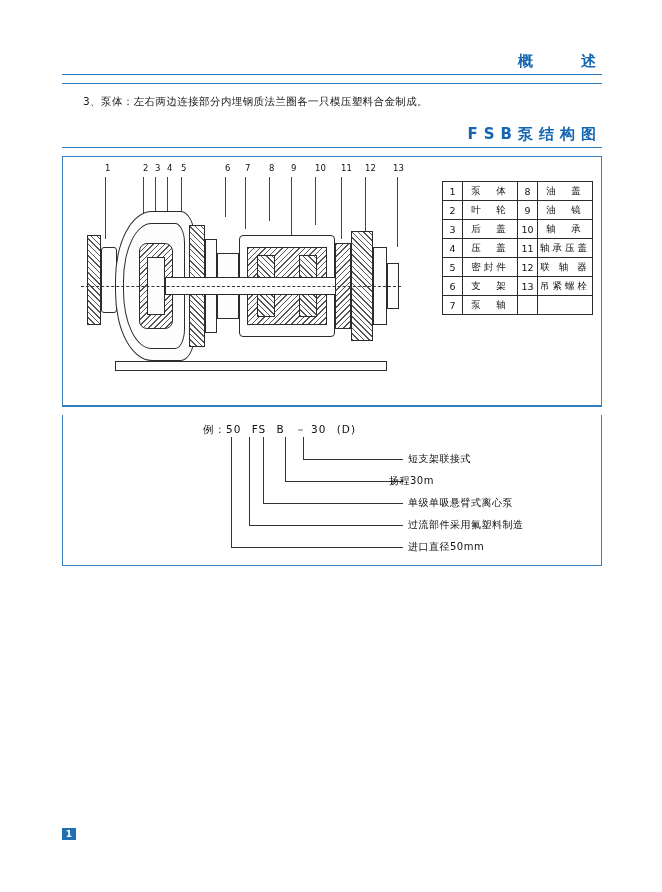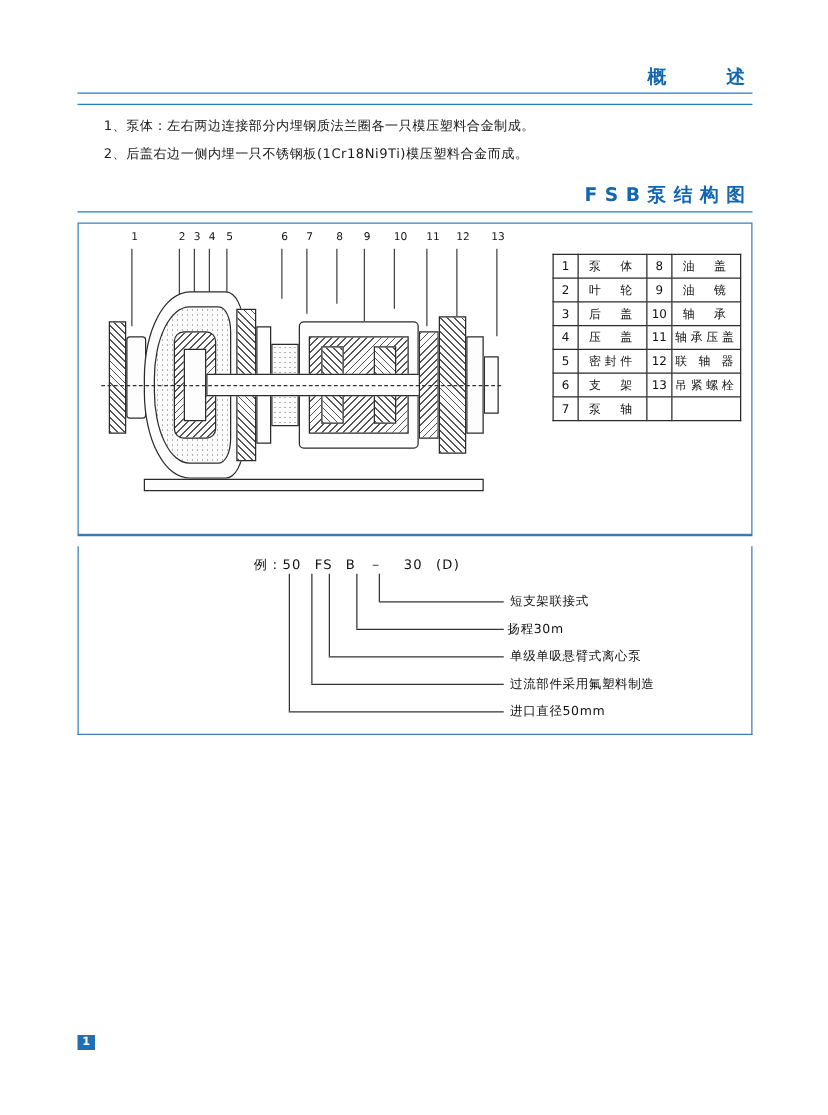--- a/index.html
+++ b/index.html
@@ -228,22 +228,21 @@
 
 <div class="page">
 
   <div class="content">
 
 
     <div class="sec-head">概　　述</div>
     <hr class="rule">
 
     <hr class="rule">
-    <p class="body item">1、泵体：左右两边连接部分内埋钢质法兰圈各一只模压塑料合金制成。</p>
-    <p class="body item">2、后盖右边一侧内埋一只不锈钢板(1Cr18Ni9Ti)模压塑料合金而成。</p>
+    <p class="body item">3、泵体：左右两边连接部分内埋钢质法兰圈各一只模压塑料合金制成。</p>
 
     <div class="sec-head">FSB泵结构图</div>
     <hr class="rule">
 
     <div class="figure-box">
 
       <div class="callout-row">
         <span style="left:12px">1</span>
         <span style="left:50px">2</span>
         <span style="left:62px">3</span>
@@ -359,38 +358,38 @@
 
     <hr class="rule">
 
     <div class="model-box">
 
       <div class="model-title">
         <span>例：50</span>
         <span style="margin-left:6px">FS</span>
         <span style="margin-left:6px">B</span>
         <span style="margin-left:6px">－</span>
-        <span style="margin-left:12px">30</span>
+        <span style="margin-left:0">30</span>
         <span style="margin-left:6px">(D)</span>
       </div>
 
       <div class="mline" style="left:240px; top:22px; width:1px; height:22px;"></div>
       <div class="mline" style="left:222px; top:22px; width:1px; height:44px;"></div>
       <div class="mline" style="left:200px; top:22px; width:1px; height:66px;"></div>
       <div class="mline" style="left:186px; top:22px; width:1px; height:88px;"></div>
       <div class="mline" style="left:168px; top:22px; width:1px; height:110px;"></div>
 
       <div class="mline" style="left:240px; top:44px; width:100px; height:1px;"></div>
       <div class="mline" style="left:222px; top:66px; width:118px; height:1px;"></div>
       <div class="mline" style="left:200px; top:88px; width:140px; height:1px;"></div>
       <div class="mline" style="left:186px; top:110px; width:154px; height:1px;"></div>
       <div class="mline" style="left:168px; top:132px; width:172px; height:1px;"></div>
 
       <div class="mlabel" style="left:345px; top:37px;">短支架联接式</div>
-      <div class="mlabel" style="left:343px; top:59px;">扬程30m</div>
+      <div class="mlabel" style="left:326px; top:59px;">扬程30m</div>
       <div class="mlabel" style="left:345px; top:81px;">单级单吸悬臂式离心泵</div>
       <div class="mlabel" style="left:345px; top:103px;">过流部件采用氟塑料制造</div>
       <div class="mlabel" style="left:345px; top:125px;">进口直径50mm</div>
     </div>
 
   </div>
 
   <div class="pageno">1</div>
 </div>
 

